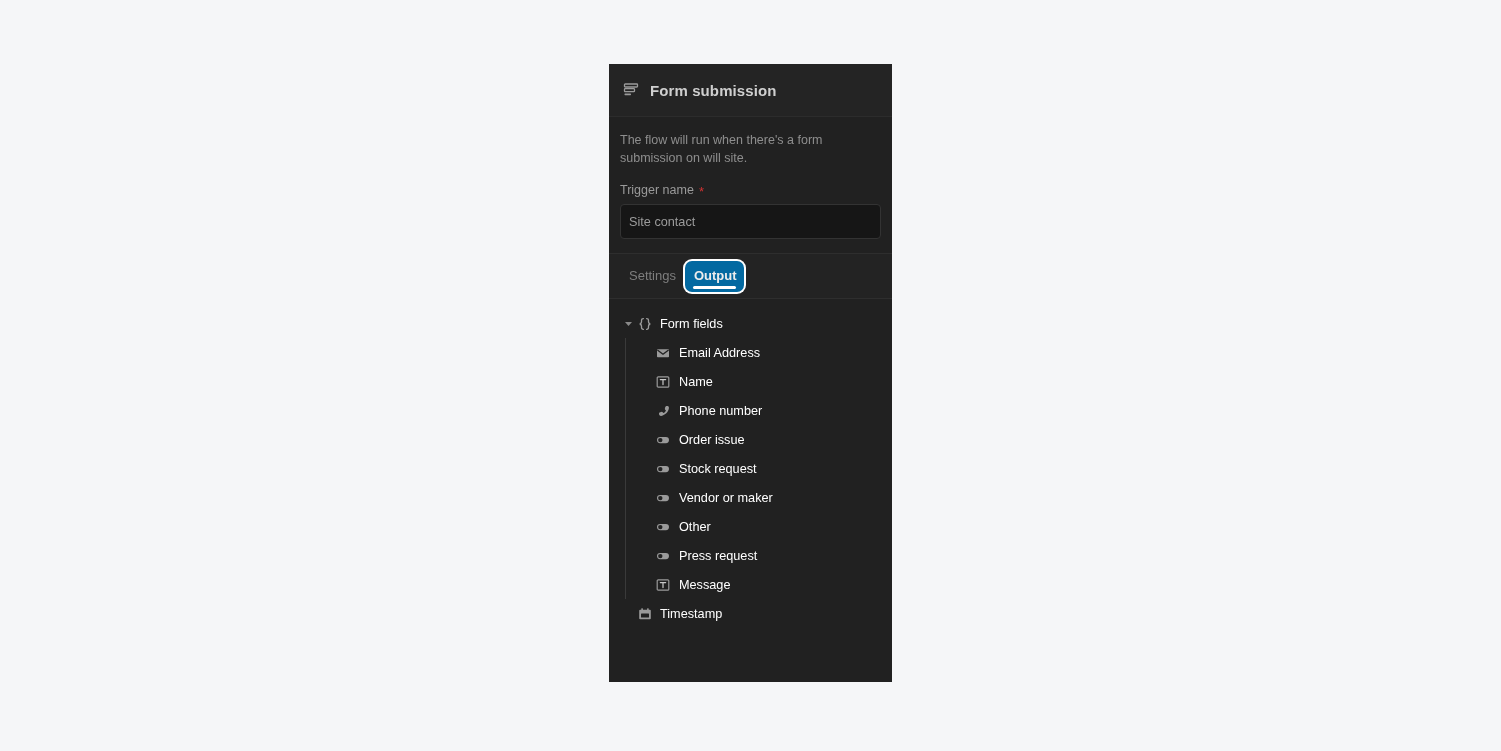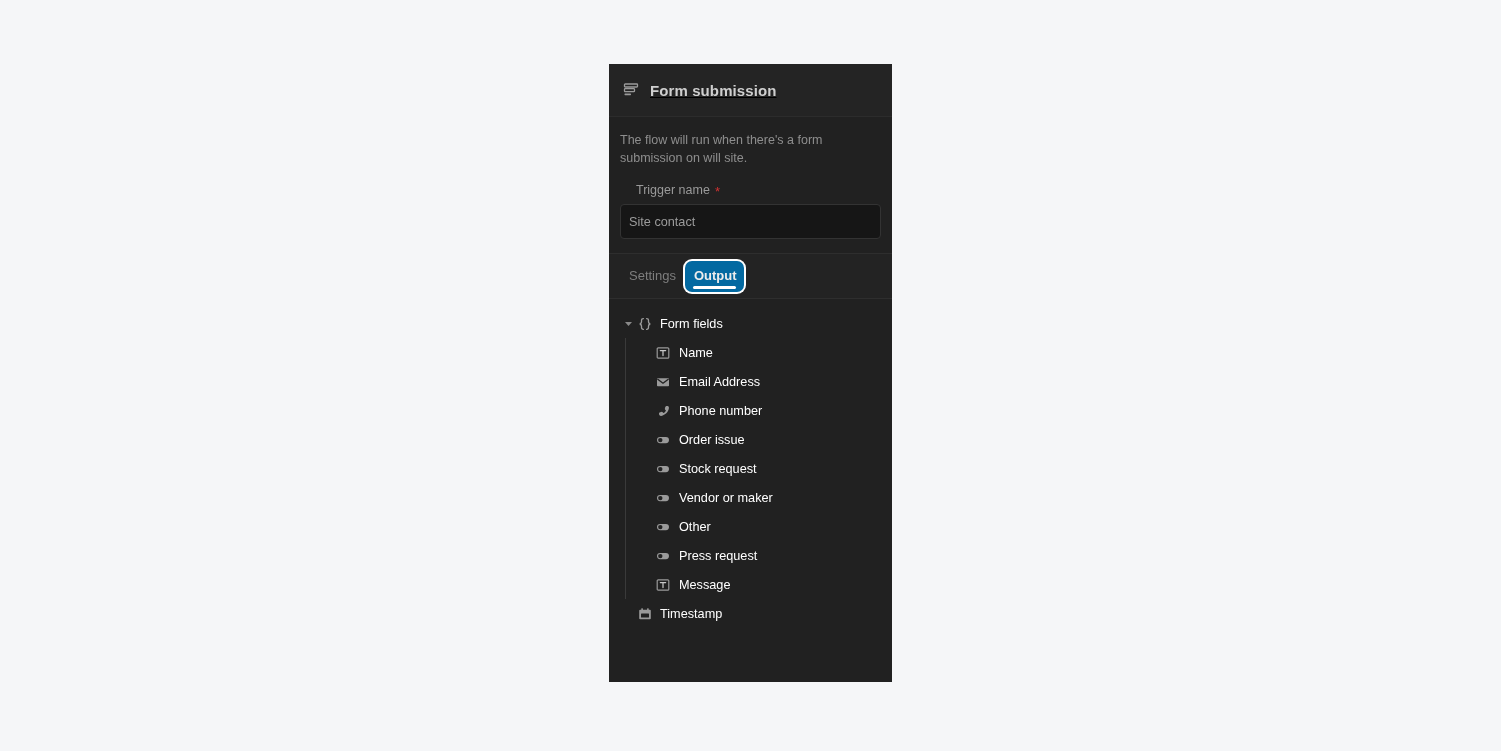--- a/index.html
+++ b/index.html
@@ -27,21 +27,20 @@
 
   
   .panel-header {
     height: 53px;
     display: flex;
     align-items: center;
     padding: 0 14px;
     box-sizing: border-box;
     border-bottom: 1px solid #2c2c2c;
     background: #242424;
-    text-decoration: underline;
   }
   .panel-header .hdr-icon {
     width: 16px;
     height: 16px;
     margin-right: 11px;
     flex: 0 0 auto;
     display: block;
   }
   .panel-header .hdr-title {
     font-size: 15px;
@@ -62,21 +61,21 @@
     margin: 0;
   }
 
   
   .field-block {
     padding: 0 11px 14px 11px;
   }
   .field-label {
     font-size: 12.5px;
     color: #9a9a9a;
-    margin: 16px 0 7px 16px;
+    margin: 16px 0 7px 0;
     display: flex;
     align-items: flex-end;
   }
   .req-star {
     color: #cf3232;
     font-size: 13px;
     line-height: 10px;
     margin-left: 5px;
   }
   .text-input {
@@ -237,35 +236,35 @@
         </svg>
       </span>
       <span>Form fields</span>
     </div>
 
     <div class="tree-children">
 
       <div class="tree-row">
         <span class="row-icon">
           <svg viewBox="0 0 14 14" width="14" height="14" aria-hidden="true">
+            <rect x="1" y="3.2" width="12" height="8" rx="0.8" fill="#9a9a9a"></rect>
+            <path d="M1.4 3.9 L7 8.2 L12.6 3.9" fill="none" stroke="#212121" stroke-width="1.3" stroke-linejoin="round"></path>
+          </svg>
+        </span>
+        <span>Email Address</span>
+      </div>
+
+      <div class="tree-row">
+        <span class="row-icon">
+          <svg viewBox="0 0 14 14" width="14" height="14" aria-hidden="true">
             <rect x="1.2" y="1.8" width="11.6" height="10.4" rx="1" fill="none" stroke="#9a9a9a" stroke-width="1.2"></rect>
             <path d="M4.3 4.6h5.4M7 4.6v5" stroke="#c9c9c9" stroke-width="1.2" stroke-linecap="round"></path>
           </svg>
         </span>
         <span>Name</span>
-      </div>
-
-      <div class="tree-row">
-        <span class="row-icon">
-          <svg viewBox="0 0 14 14" width="14" height="14" aria-hidden="true">
-            <rect x="1" y="3.2" width="12" height="8" rx="0.8" fill="#9a9a9a"></rect>
-            <path d="M1.4 3.9 L7 8.2 L12.6 3.9" fill="none" stroke="#212121" stroke-width="1.3" stroke-linejoin="round"></path>
-          </svg>
-        </span>
-        <span>Email Address</span>
       </div>
 
       <div class="tree-row">
         <span class="row-icon">
           <svg viewBox="0 0 14 14" width="14" height="14" aria-hidden="true">
             <path d="M11.6 2.1c-1.1-.4-2 .1-2.3 1l-.4 1.2c-.2.7 0 1.2.5 1.6l.6.5c-.5 1.2-1.4 2.1-2.6 2.6l-.5-.6c-.4-.5-1-.7-1.6-.5l-1.2.4c-.9.3-1.4 1.2-1 2.3.3 1 1.2 1.5 2.2 1.3 4-.8 6.9-3.7 7.6-7.6.2-1-.3-1.9-1.3-2.2z" fill="#9a9a9a"></path>
           </svg>
         </span>
         <span>Phone number</span>
       </div>

